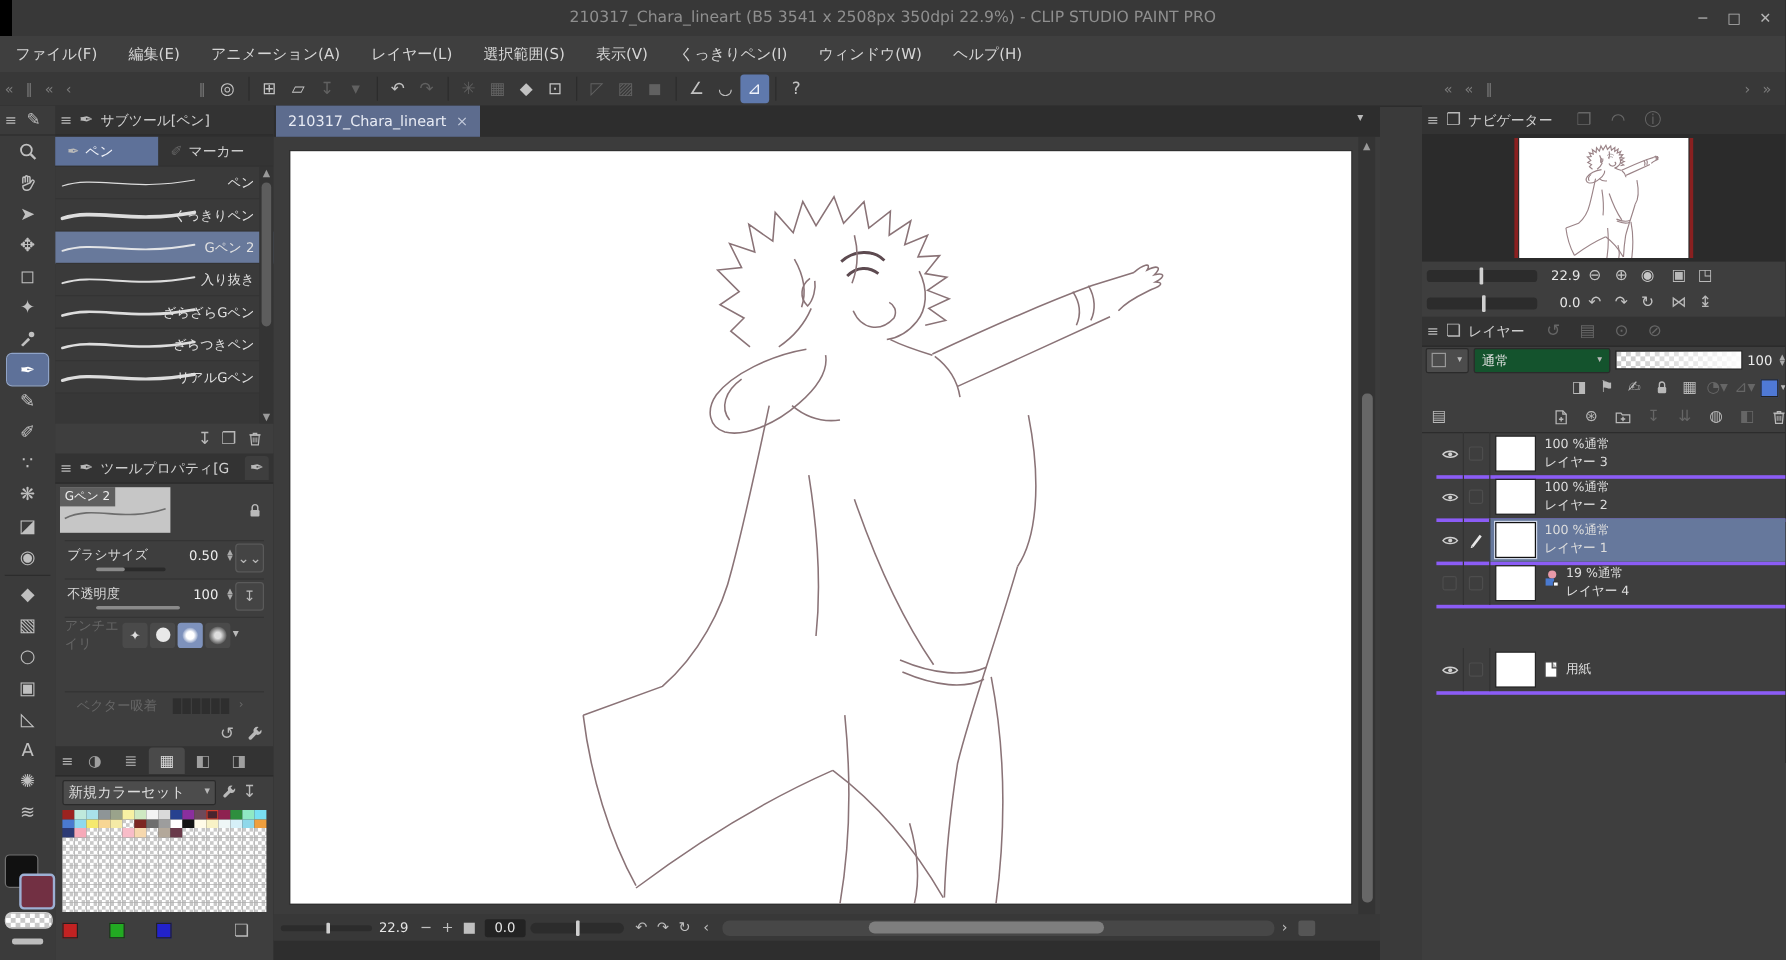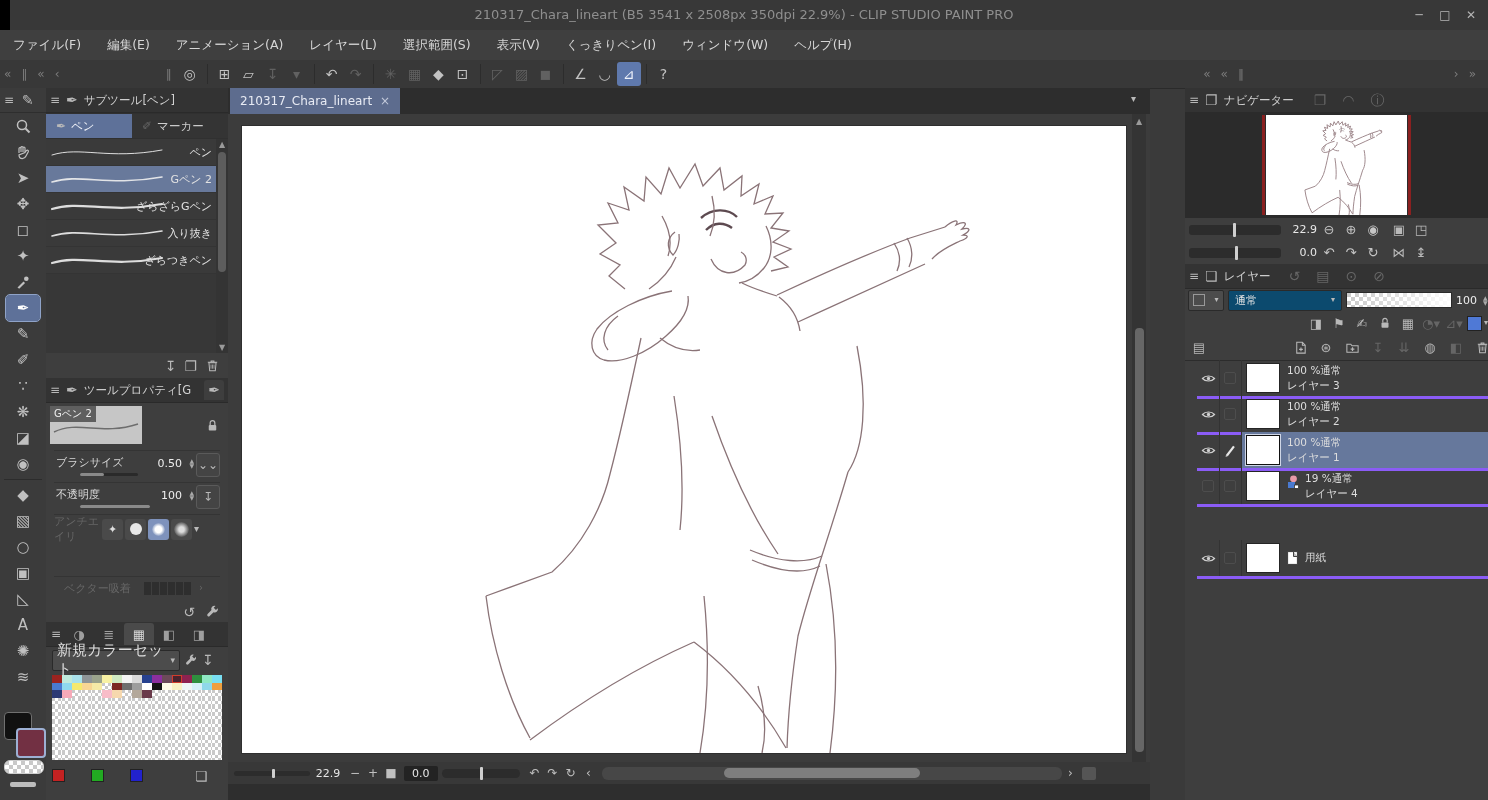--- a/index.html
+++ b/index.html
@@ -312,43 +312,55 @@
         <span>マーカー</span>
       </div>
     </div>
     <div id="brushlist" style="position:relative;height:214px;background:#373737;overflow:hidden;">
       <div class="brush">
           <svg width="120" height="22">
             <path d="M6 14 C34 5 62 19 116 9" fill="none" stroke="#efefef" stroke-width="1" stroke-linecap="round" opacity="0.9"></path>
           </svg>
           <span class="bname">ペン</span>
         </div>
+        <div class="brush">
+          <svg width="120" height="22">
+            <path d="M6 14 C34 5 62 19 116 9" fill="none" stroke="#efefef" stroke-width="3" stroke-linecap="round" opacity="0.9"></path>
+          </svg>
+          <span class="bname">くっきりペン</span>
+        </div>
         <div class="brush sel">
           <svg width="120" height="22">
             <path d="M6 14 C34 5 62 19 116 9" fill="none" stroke="#efefef" stroke-width="1.6" stroke-linecap="round" opacity="0.9"></path>
           </svg>
           <span class="bname">Gペン 2</span>
         </div>
         <div class="brush">
           <svg width="120" height="22">
-            <path d="M6 14 C34 5 62 19 116 9" fill="none" stroke="#efefef" stroke-width="2.2" stroke-linecap="round" opacity="0.9"></path>
-          </svg>
-          <span class="bname">ざらざらGペン</span>
-        </div>
-        <div class="brush">
-          <svg width="120" height="22">
             <path d="M6 14 C34 5 62 19 116 9" fill="none" stroke="#efefef" stroke-width="1.6" stroke-linecap="round" opacity="0.9"></path>
           </svg>
           <span class="bname">入り抜き</span>
         </div>
         <div class="brush">
           <svg width="120" height="22">
             <path d="M6 14 C34 5 62 19 116 9" fill="none" stroke="#efefef" stroke-width="2.2" stroke-linecap="round" opacity="0.9"></path>
           </svg>
+          <span class="bname">ざらざらGペン</span>
+        </div>
+        <div class="brush">
+          <svg width="120" height="22">
+            <path d="M6 14 C34 5 62 19 116 9" fill="none" stroke="#efefef" stroke-width="2.2" stroke-linecap="round" opacity="0.9"></path>
+          </svg>
           <span class="bname">ざらつきペン</span>
+        </div>
+        <div class="brush">
+          <svg width="120" height="22">
+            <path d="M6 14 C34 5 62 19 116 9" fill="none" stroke="#efefef" stroke-width="2.6" stroke-linecap="round" opacity="0.9"></path>
+          </svg>
+          <span class="bname">リアルGペン</span>
         </div>
         <div class="vscroll" style="height:214px">
         <div class="sarrow" style="top:0">▲</div>
         <div class="vthumb" style="top:13px;height:120px"></div>
         <div class="sarrow" style="bottom:0">▼</div>
       </div>
     </div>
     <div class="row" style="height:25px;justify-content:flex-end;gap:8px;padding:0 8px;background:#3e3e3e;">
       <span class="ic">↧</span>
       <span class="ic">❐</span>
@@ -450,21 +462,21 @@
     <div class="row" style="height:24px;background:#333;border-bottom:1px solid #2a2a2a;padding:0 2px;">
       <span class="ic" style="font-size:12px;width:16px">≡</span>
       <span class="cs-tab">◑</span>
       <span class="cs-tab">≣</span>
       <span class="cs-tab sel">▦</span>
       <span class="cs-tab">◧</span>
       <span class="cs-tab">◨</span>
     </div>
     <div class="row" style="height:26px;gap:4px;padding:0 6px;">
       <div class="row" style="width:118px;height:19px;background:#4c4c4c;border:1px solid #2a2a2a;border-radius:2px;padding:0 4px;justify-content:space-between">
-        <span style="font-size:15px;color:#ddd">新規カラーセット</span>
+        <span style="font-size:12px;color:#ddd">新規カラーセット</span>
         <span class="ic" style="font-size:9px">▾</span>
       </div>
       <span class="ic">
           <svg width="14" height="14">
             <use href="#sy-wrench"></use>
           </svg>
         </span>
       <span class="ic">↧</span>
     </div>
     <div id="swgrid" style="margin:2px 0 0 6px;width:170px;">
@@ -795,21 +807,21 @@
       <span class="ic dim" style="margin-left:10px">▤</span>
       <span class="ic dim" style="margin-left:10px">⊙</span>
       <span class="ic dim" style="margin-left:10px">⊘</span>
     </div>
 
     <div class="abs row" style="left:0;top:24px;width:303px;height:24px;gap:4px;padding:0 3px;">
       <span class="row" style="width:34px;height:19px;background:#4c4c4c;border:1px solid #2a2a2a;border-radius:2px;justify-content:space-around">
         <span style="width:10px;height:10px;border:1px solid #999"></span>
           <span class="ic" style="font-size:8px">▾</span>
       </span>
-      <span class="row" style="width:100px;height:19px;background:#0c4a6e;border:1px solid #2a2a2a;border-radius:2px;justify-content:space-between;padding:0 6px">
+      <span class="row" style="width:100px;height:19px;background:#14532d;border:1px solid #2a2a2a;border-radius:2px;justify-content:space-between;padding:0 6px">
         <span style="font-size:11px;color:#e2e2e2">通常</span>
           <span class="ic" style="font-size:8px">▾</span>
       </span>
       <span class="checker" style="position:relative;width:104px;height:14px;border:1px solid #2a2a2a;">
         <span style="position:absolute;inset:0;background:linear-gradient(to right,rgba(255,255,255,0),rgba(255,255,255,.95))"></span>
       </span>
       <span style="color:#eee;font-size:11px">100</span>
       <span class="stepper">
           <span>▲</span>
           <span>▼</span>
@@ -934,19 +946,19 @@
           <div class="editbox">
             <span class="dimbox"></span>
           </div>
           <div class="lthumb"></div>
           <span style="position: absolute; left: 88px; top: 10px;">
             <svg width="16" height="16">
               <use href="#sy-paper"></use>
             </svg>
           </span>
           <div class="ltext" style="left: 108px;">
-            <div style="line-height: 30px; font-family: Liberation Mono, monospace;">用紙</div>
+            <div style="line-height: 30px;">用紙</div>
           </div>
         </div>
       </div>
   </div>
 
 </div>
 
 </body></html>

